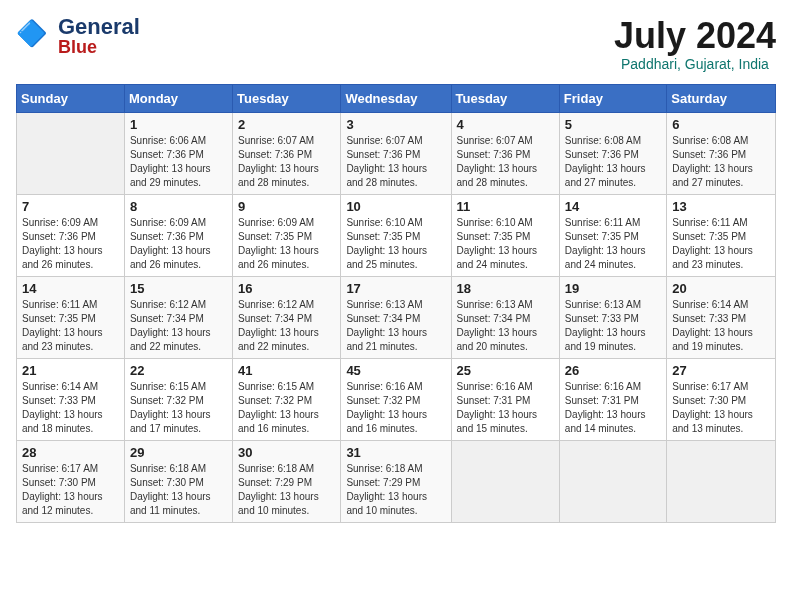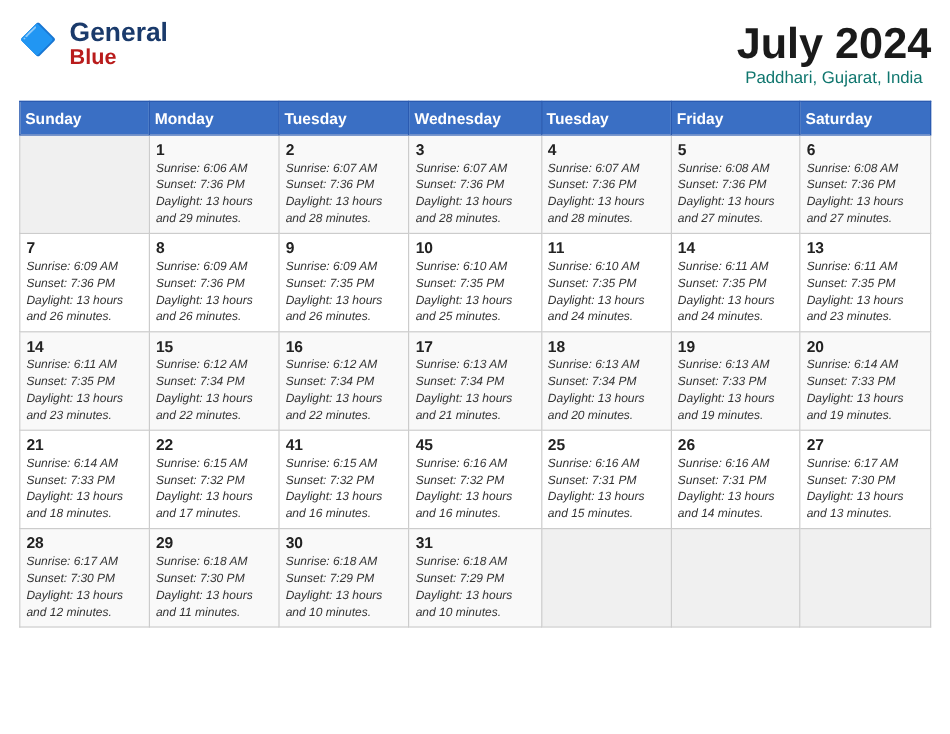--- a/index.html
+++ b/index.html
@@ -55,21 +55,20 @@
       font-size: 13px;
       font-weight: bold;
       color: #222;
       display: block;
       margin-bottom: 2px;
     }
     .cell-info {
       font-size: 10px;
       color: #333;
       line-height: 1.4;
-      font-style: italic;
     }
     tbody tr:nth-child(odd) td {
       background: #f9f9f9;
     }
     tbody tr:nth-child(even) td {
       background: #fff;
     }
     td.empty {
       background: #f0f0f0 !important;
     }

